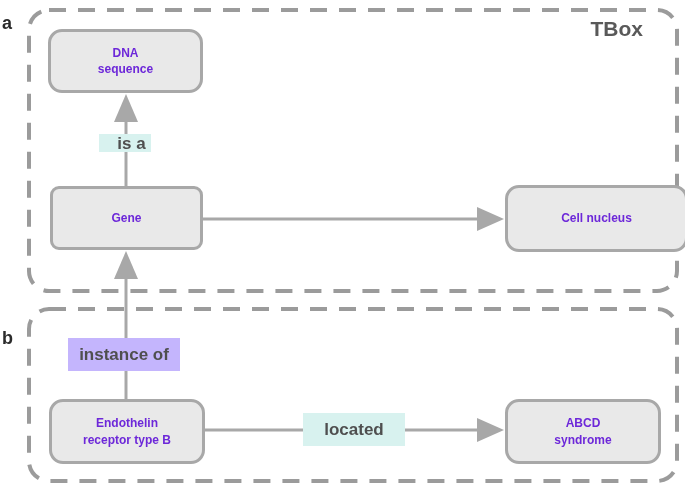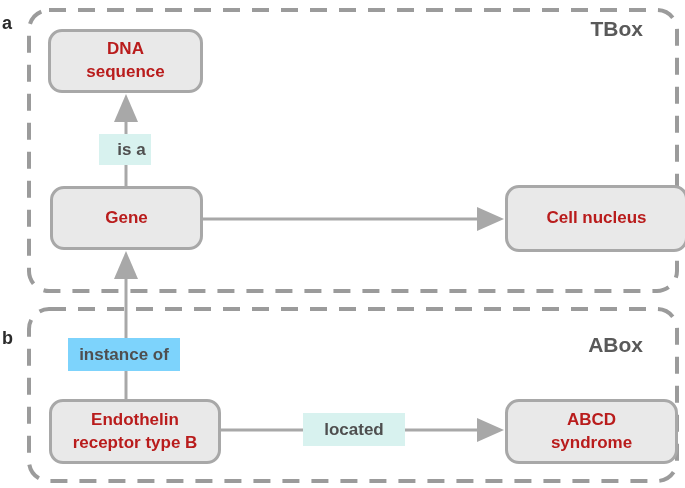--- a/index.html
+++ b/index.html
@@ -39,50 +39,50 @@
     position: absolute;
     z-index: 2;
     box-sizing: border-box;
     background: #e9e9e9;
     border: 3px solid #a8a8a8;
     border-radius: 14px;
     display: flex;
     align-items: center;
     justify-content: center;
     text-align: center;
-    font-size: 17px;
+    font-size: 12px;
     font-weight: bold;
-    color: #b91c1c;
+    color: #6d28d9;
     line-height: 1.35;
     white-space: pre-line;
   }
   .edge-label {
     position: absolute;
     z-index: 2;
     box-sizing: border-box;
     display: flex;
     align-items: center;
     justify-content: center;
     font-size: 17px;
     font-weight: bold;
     color: #4f4f4f;
     line-height: 1;
   }
   .edge-label.relation { background: #d8f2ef; }
-  .edge-label.instance { background: #7dd3fc; }
+  .edge-label.instance { background: #c4b5fd; }
 
   
   #node-dna        { left: 48px;  top: 29px;  width: 155px; height: 64px; }
-  #node-gene       { left: 50px;  top: 186px; width: 153px; height: 64px; }
+  #node-gene       { left: 50px;  top: 186px; width: 153px; height: 64px; border-radius: 9px; }
   #node-cell       { left: 505px; top: 185px; width: 183px; height: 67px; }
-  #node-endothelin { left: 49px;  top: 399px; width: 172px; height: 65px; }
-  #node-abcd       { left: 505px; top: 399px; width: 173px; height: 65px; }
+  #node-endothelin { left: 49px;  top: 399px; width: 156px; height: 65px; }
+  #node-abcd       { left: 505px; top: 399px; width: 156px; height: 65px; }
 
   
-  #label-isa        { left: 99px;  top: 134px; width: 52px;  height: 31px; padding-left: 13px; }
+  #label-isa        { left: 99px;  top: 134px; width: 52px;  height: 18px; padding-left: 13px; }
   #label-locatedin  { left: 303px; top: 204px; width: 102px; height: 32px; }
   #label-instanceof { left: 68px;  top: 338px; width: 112px; height: 33px; }
   #label-causes     { left: 303px; top: 413px; width: 102px; height: 33px; }
 
   
   #marker-a { left: 2px; top: 14px; }
   #marker-b { left: 2px; top: 329px; }
   #title-tbox { left: 539px; top: 18px; }
   #title-abox { left: 539px; top: 334px; }
 </style>
@@ -115,21 +115,20 @@
     <g>
       <line x1="205" y1="430" x2="480" y2="430" stroke="#a8a8a8" stroke-width="3"></line>
       <polygon points="504,430 477,418 477,442" fill="#a8a8a8"></polygon>
     </g>
   </svg>
 
   <div class="panel-marker" id="marker-a">a</div>
   <div class="panel-marker" id="marker-b">b</div>
 
   <div class="panel-title" id="title-tbox">TBox</div>
-  <div class="panel-title" id="title-abox">ABox</div>
 
   <div class="node" id="node-dna">DNA
 sequence</div>
   <div class="node" id="node-gene">Gene</div>
   <div class="node" id="node-cell">Cell nucleus</div>
 
   <div class="node" id="node-endothelin">Endothelin
 receptor type B</div>
   <div class="node" id="node-abcd">ABCD
 syndrome</div>

